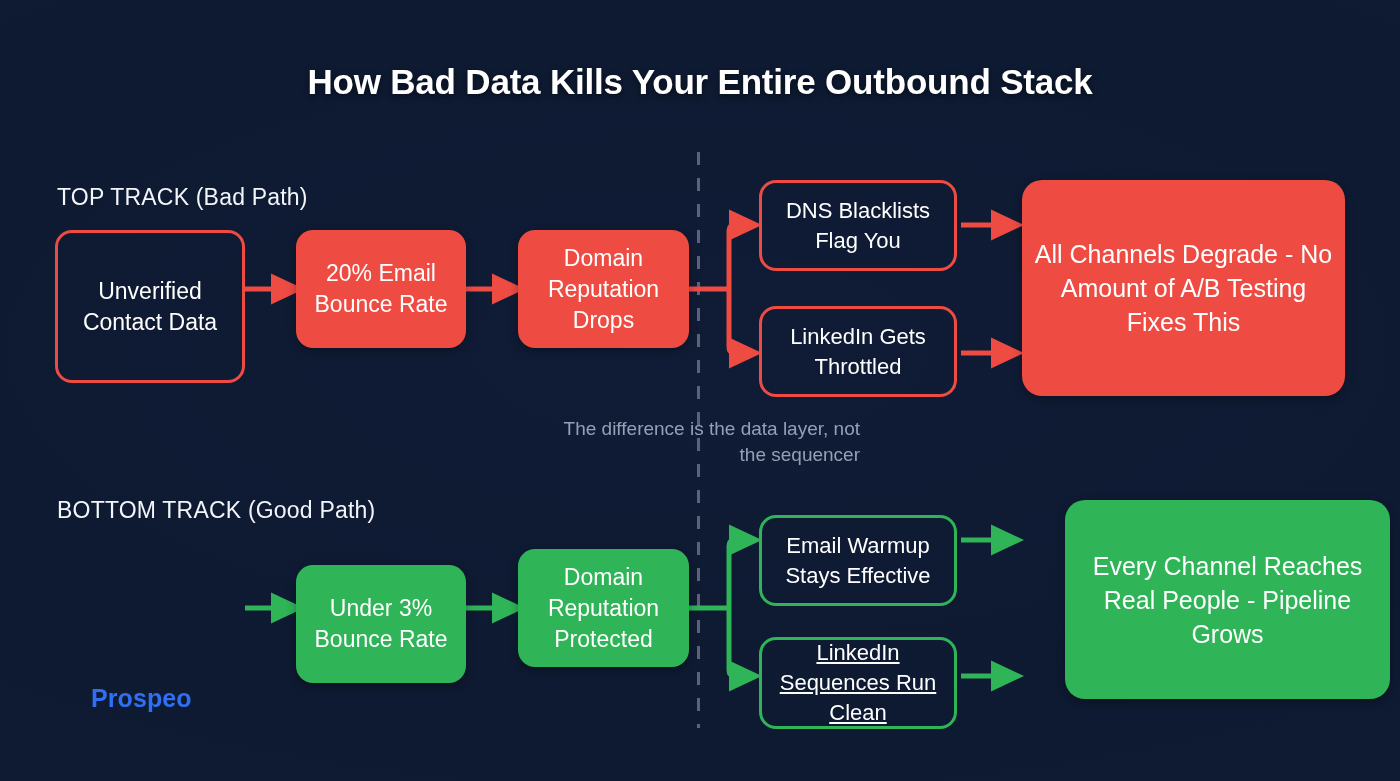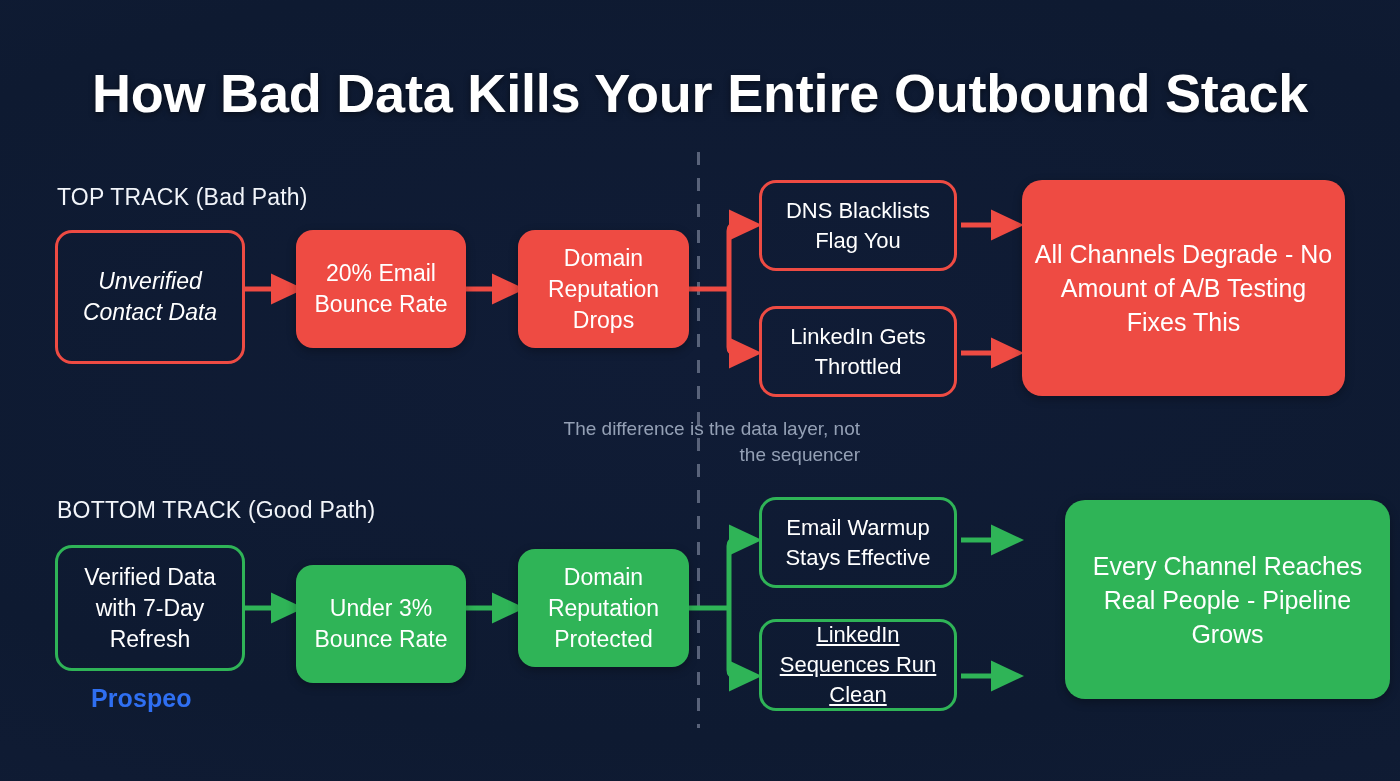--- a/index.html
+++ b/index.html
@@ -26,21 +26,21 @@
     overflow: hidden;
   }
 
   
   .title {
     position: absolute;
     top: 62px;
     left: 0;
     width: 1400px;
     text-align: center;
-    font-size: 54px;
+    font-size: 35px;
     font-weight: bold;
     color: #ffffff;
     letter-spacing: -0.2px;
     text-shadow: 0 2px 6px rgba(0,0,0,0.5);
   }
 
   
   .track-label {
     position: absolute;
     font-size: 23px;
@@ -97,21 +97,21 @@
     color: #ffffff;
     border-radius: 17px;
     padding: 6px 10px;
     z-index: 3;
   }
   .node .node-text { display: block; }
 
   .node.filled-red   { background: #ee4b43; border: 0; box-shadow: 0 3px 10px rgba(0,0,0,0.30); }
   .node.filled-green { background: #2fb457; border: 0; box-shadow: 0 3px 10px rgba(0,0,0,0.30); }
   .node.outline-red   { background: transparent; border: 3px solid #ee4b43; }
-  .node.outline-green { background: transparent; border: 3px solid #2fb457; }
+  .node.outline-green { background: transparent; border: 3px solid #2fb457; margin-top: 18px; }
 
   .sz-start  { font-size: 23px; line-height: 31px; }
   .sz-step   { font-size: 23px; line-height: 31px; }
   .sz-branch { font-size: 22px; line-height: 30px; }
   .sz-out    { font-size: 25px; line-height: 34px; }
 
   
   #wires {
     position: absolute;
     left: 0; top: 0;
@@ -157,21 +157,21 @@
     <path d="M466,608 L509,608" stroke="#2fb457" stroke-width="5" fill="none" marker-end="url(#ah-green)"></path>
     <path d="M689,608 L729,608" stroke="#2fb457" stroke-width="5" fill="none"></path>
     <path d="M729,608 L729,546 Q729,540 735,540 L746,540" stroke="#2fb457" stroke-width="5" fill="none" marker-end="url(#ah-green)"></path>
     <path d="M729,608 L729,670 Q729,676 735,676 L746,676" stroke="#2fb457" stroke-width="5" fill="none" marker-end="url(#ah-green)"></path>
     <path d="M961,540 L1008,540" stroke="#2fb457" stroke-width="5" fill="none" marker-end="url(#ah-green)"></path>
     <path d="M961,676 L1008,676" stroke="#2fb457" stroke-width="5" fill="none" marker-end="url(#ah-green)"></path>
   </svg>
 
   <div class="track-label top">TOP TRACK (Bad Path)</div>
 
-  <div class="node outline-red sz-start" style="left:55px; top:230px; width:190px; height:134px;font-style:italic;">
+  <div class="node outline-red sz-start" style="left:55px; top:230px; width:190px; height:153px;">
     <span class="node-text">Unverified Contact Data</span>
   </div>
 
   <div class="node filled-red sz-step" style="left:296px; top:230px; width:170px; height:118px;">
     <span class="node-text">20% Email Bounce Rate</span>
   </div>
 
   <div class="node filled-red sz-step" style="left:518px; top:230px; width:171px; height:118px;">
     <span class="node-text">Domain Reputation Drops</span>
   </div>
@@ -185,23 +185,20 @@
   </div>
 
   <div class="node filled-red sz-out" style="left:1022px; top:180px; width:323px; height:216px; border-radius:20px;">
     <span class="node-text">All Channels Degrade - No Amount of A/B Testing Fixes This</span>
   </div>
 
   <div class="mid-caption">The difference is the data layer, not the sequencer</div>
 
   <div class="track-label bottom">BOTTOM TRACK (Good Path)</div>
 
-  <div class="node outline-green sz-start" style="left:55px; top:545px; width:190px; height:126px;">
-    <span class="node-text">Verified Data with 7-Day Refresh</span>
-  </div>
 
   <div class="brand">Prospeo</div>
 
   <div class="node filled-green sz-step" style="left:296px; top:565px; width:170px; height:118px;">
     <span class="node-text">Under 3% Bounce Rate</span>
   </div>
 
   <div class="node filled-green sz-step" style="left:518px; top:549px; width:171px; height:118px;">
     <span class="node-text">Domain Reputation Protected</span>
   </div>

